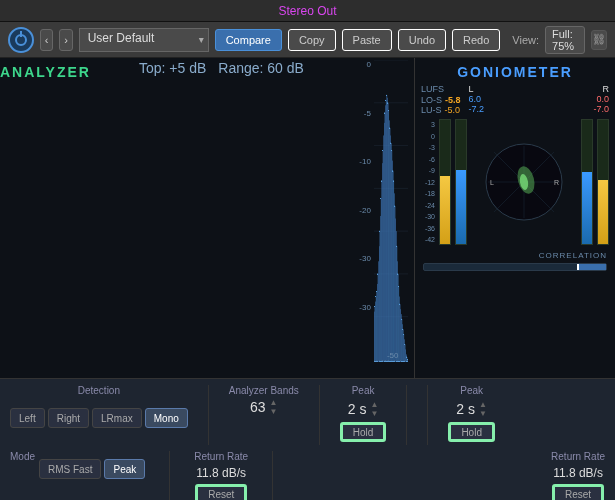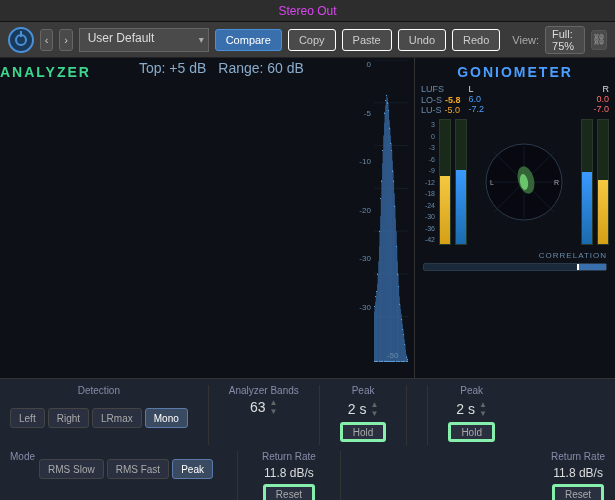--- a/index.html
+++ b/index.html
@@ -576,21 +576,20 @@
       <button class="action-btn">Hold</button>
     </div>
 
   </div>
 
   <div class="controls-bottom-row">
 
     <div class="mode-group">
       <span class="control-group-label">Mode</span>
       <div class="btn-group">
-        <button class="ctrl-btn">RMS Slow</button>
         <button class="ctrl-btn">RMS Fast</button>
         <button class="ctrl-btn active">Peak</button>
       </div>
     </div>
 
     <div style="width:1px; background:#333; align-self:stretch; margin:0 4px;"></div>
 
     <div class="control-group">
       <span class="control-group-label">Return Rate</span>
       <div style="font-size:12px; color:#ddd;">11.8 dB/s</div>

